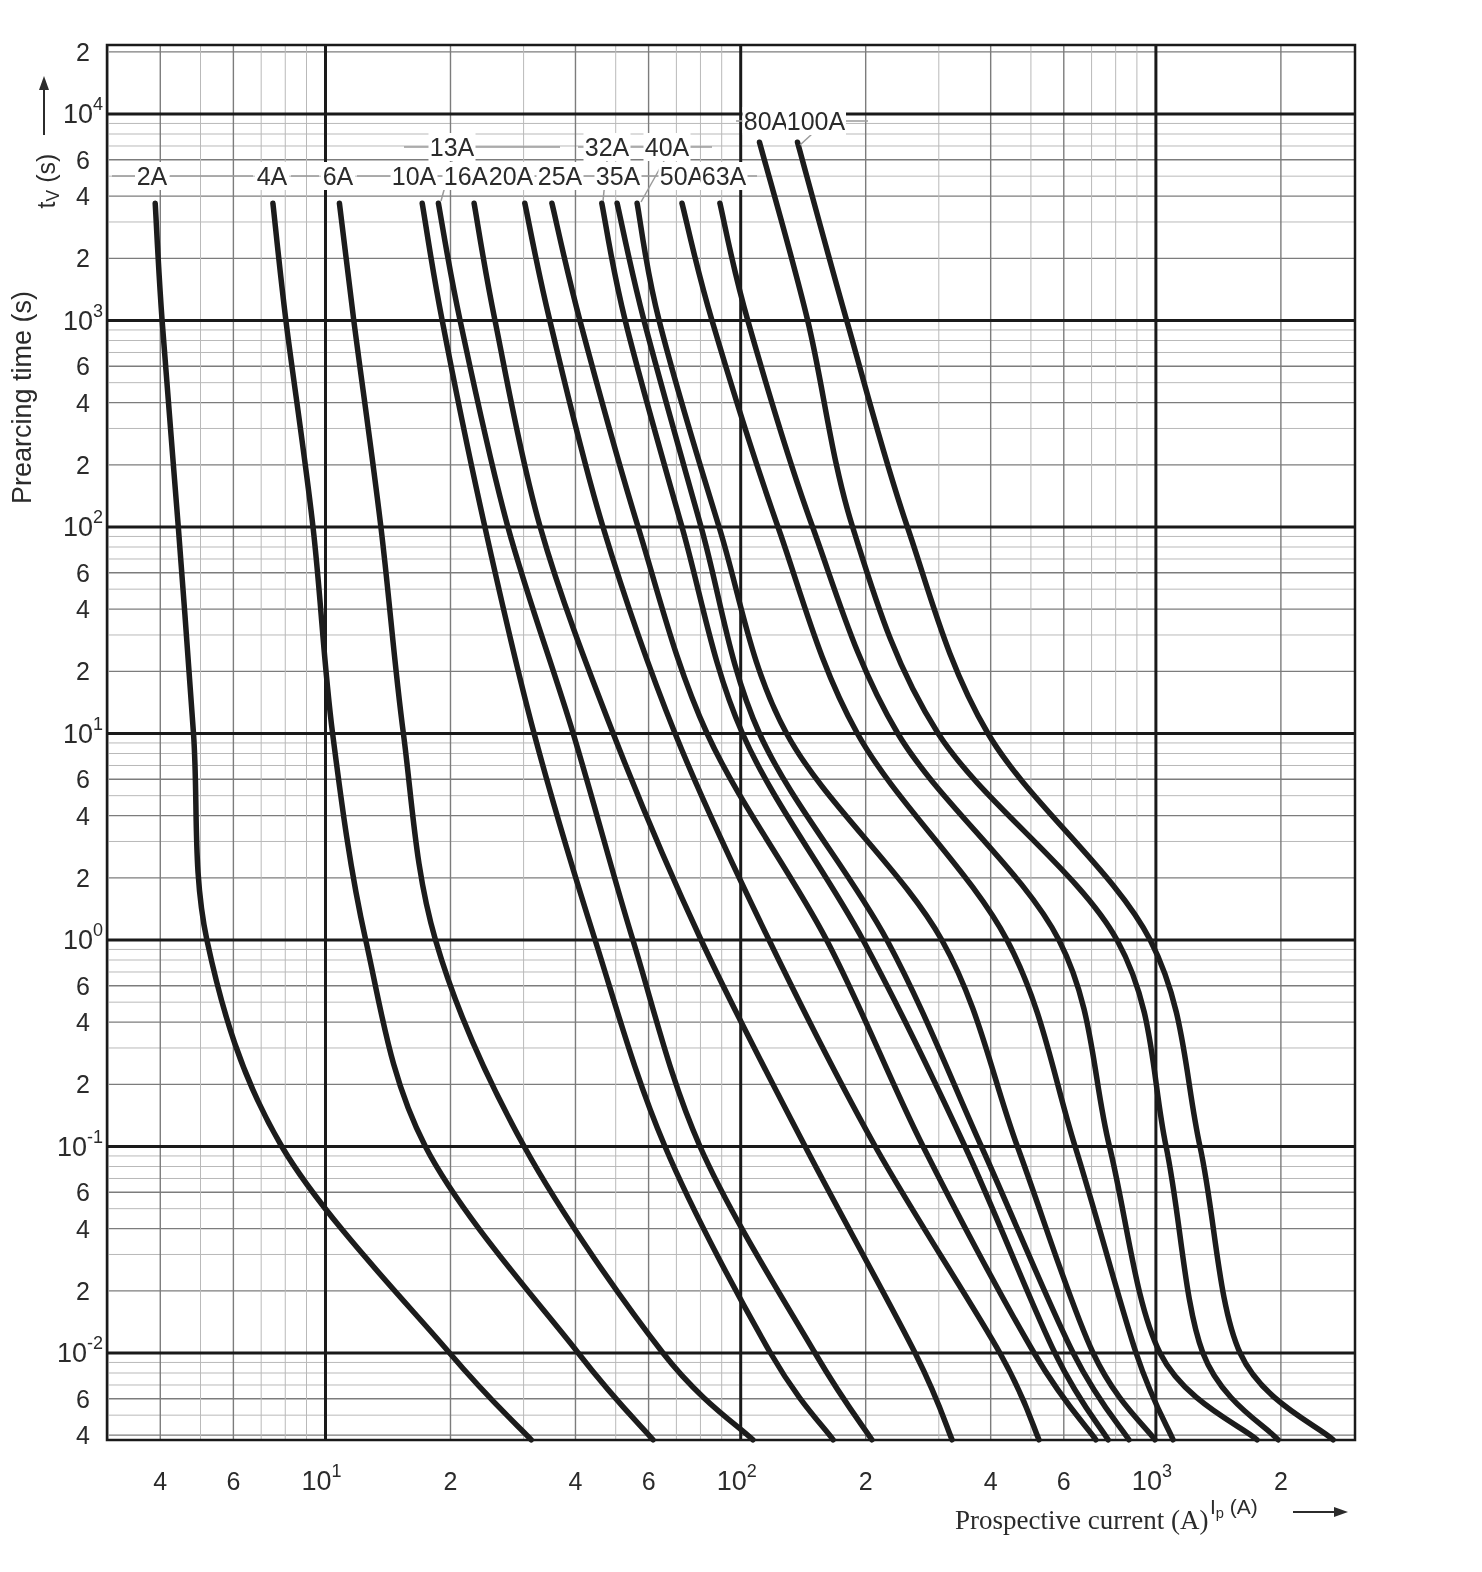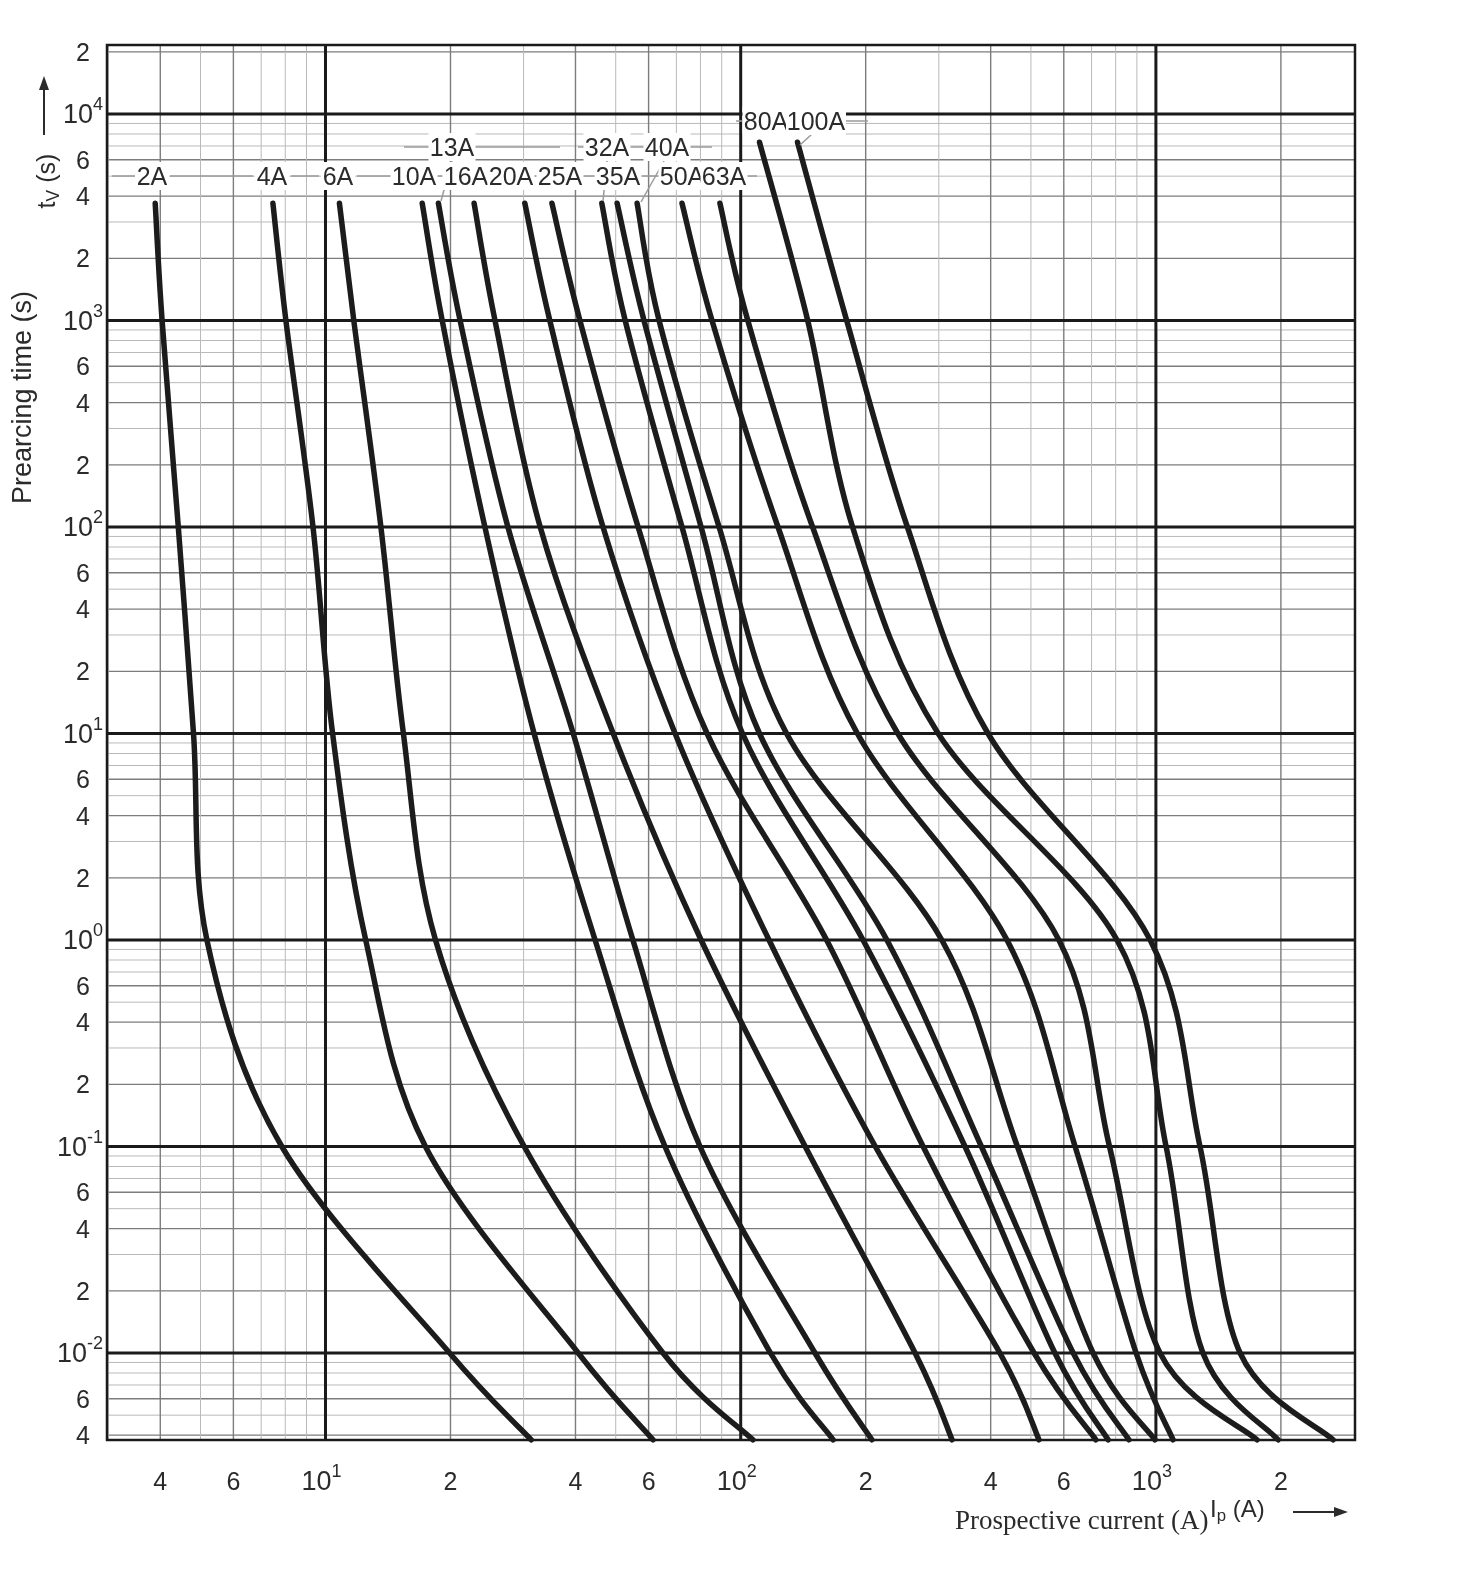--- a/index.html
+++ b/index.html
@@ -11,21 +11,21 @@
 </style>
 </head>
 <body>
 
 <div class="axis-title rot" style="left:-88px;top:382px;width:220px;text-align:center;">Prearcing time (s)</div>
 
 <div class="axis-title rot" style="left:8px;top:165px;width:80px;text-align:center;font-size:25px;">t<sub class="sym">V</sub> (s)</div>
 
 <div class="axis-title" style="left:955px;top:1505px;font-family:Liberation Serif, serif;">Prospective current (A)</div>
 
-<div class="axis-title" style="left:1210px;top:1495px;font-size:24px;">I<sub class="sym">p</sub> (A)</div>
+<div class="axis-title" style="left:1210px;top:1495px;font-size:21px;">I<sub class="sym">p</sub> (A)</div>
 
 <svg id="chart-svg" width="1482" height="1572" viewBox="0 0 1482 1572">
     <line x1="107" y1="1435.1746117907758" x2="1355" y2="1435.1746117907758" stroke="#7c7c7c" stroke-width="1.4"></line>
     <line x1="107" y1="1415.162694104612" x2="1355" y2="1415.162694104612" stroke="#b9b9b9" stroke-width="1"></line>
     <line x1="107" y1="1398.8117667957777" x2="1355" y2="1398.8117667957777" stroke="#7c7c7c" stroke-width="1.4"></line>
     <line x1="107" y1="1384.987254737056" x2="1355" y2="1384.987254737056" stroke="#b9b9b9" stroke-width="1"></line>
     <line x1="107" y1="1373.0119176861635" x2="1355" y2="1373.0119176861635" stroke="#b9b9b9" stroke-width="1"></line>
     <line x1="107" y1="1362.4489218007793" x2="1355" y2="1362.4489218007793" stroke="#b9b9b9" stroke-width="1"></line>
     <line x1="107" y1="1290.837305895388" x2="1355" y2="1290.837305895388" stroke="#7c7c7c" stroke-width="1.4"></line>
     <line x1="107" y1="1254.4744609003897" x2="1355" y2="1254.4744609003897" stroke="#b9b9b9" stroke-width="1"></line>

